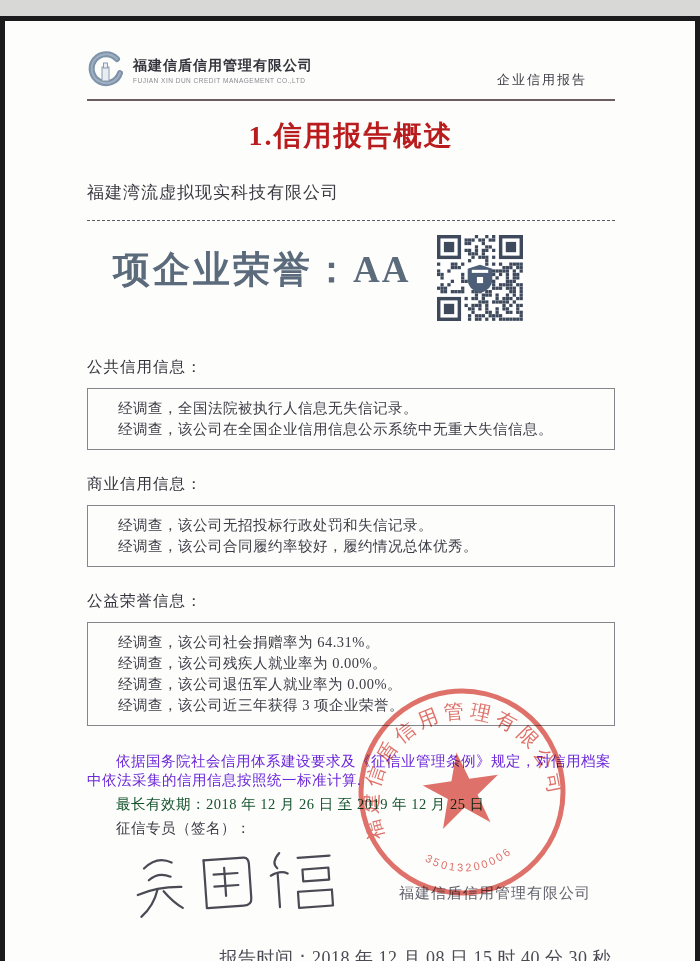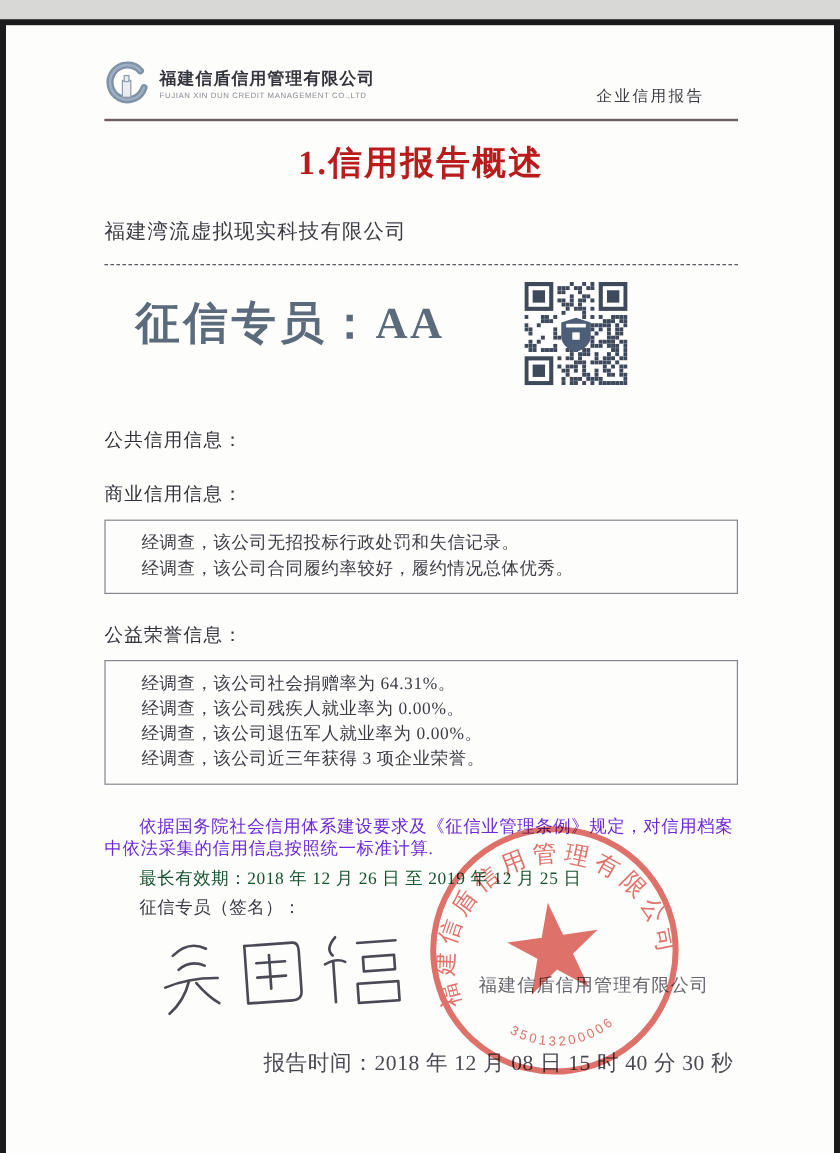--- a/index.html
+++ b/index.html
@@ -61,21 +61,21 @@
       <div class="doc-type">企业信用报告</div>
     </div>
 
     <h1 class="title">1.信用报告概述</h1>
 
     <div class="subject">福建湾流虚拟现实科技有限公司</div>
     <hr class="dashed">
 
     <div class="rating-row">
       <div class="rating-text">
-        <span>征信专员：</span><span class="rating-grade">AA</span>
+        <span>项企业荣誉：</span><span class="rating-grade">AA</span>
       </div>
       <svg id="qr" class="qr-box" viewBox="0 0 84 84">
           <rect x="0" y="0" width="84" height="84" fill="#ffffff"></rect>
           <rect x="36.96" y="0" width="3.1919999999999997" height="3.1919999999999997" fill="#3e4a5c"></rect>
           <rect x="47.04" y="0" width="3.1919999999999997" height="3.1919999999999997" fill="#3e4a5c"></rect>
           <rect x="53.76" y="0" width="3.1919999999999997" height="3.1919999999999997" fill="#3e4a5c"></rect>
           <rect x="26.88" y="3.36" width="3.1919999999999997" height="3.1919999999999997" fill="#3e4a5c"></rect>
           <rect x="30.24" y="3.36" width="3.1919999999999997" height="3.1919999999999997" fill="#3e4a5c"></rect>
           <rect x="33.6" y="3.36" width="3.1919999999999997" height="3.1919999999999997" fill="#3e4a5c"></rect>
           <rect x="40.32" y="3.36" width="3.1919999999999997" height="3.1919999999999997" fill="#3e4a5c"></rect>
@@ -271,20 +271,24 @@
           <rect x="3.36" y="63.839999999999996" width="16.8" height="16.8" fill="#fff"></rect>
           <rect x="6.72" y="67.2" width="10.08" height="10.08" fill="#3e4a5c"></rect>
           <path d="M42 29 L54 33 V44 Q54 53 42 57 Q30 53 30 44 V33 Z" fill="#4d5f78"></path>
           <rect x="34" y="34" width="16" height="3" fill="#ffffff"></rect>
           <rect x="39" y="41" width="6" height="6" fill="#ffffff"></rect>
         </svg>
     </div>
 
     <div class="section">
       <div class="section-title">公共信用信息：</div>
+      <div class="section-box">
+        <span class="box-line">经调查，全国法院被执行人信息无失信记录。</span>
+        <span class="box-line">经调查，该公司在全国企业信用信息公示系统中无重大失信信息。</span>
+      </div>
     </div>
 
     <div class="section">
       <div class="section-title">商业信用信息：</div>
       <div class="section-box">
         <span class="box-line">经调查，该公司无招投标行政处罚和失信记录。</span>
         <span class="box-line">经调查，该公司合同履约率较好，履约情况总体优秀。</span>
       </div>
     </div>
 

